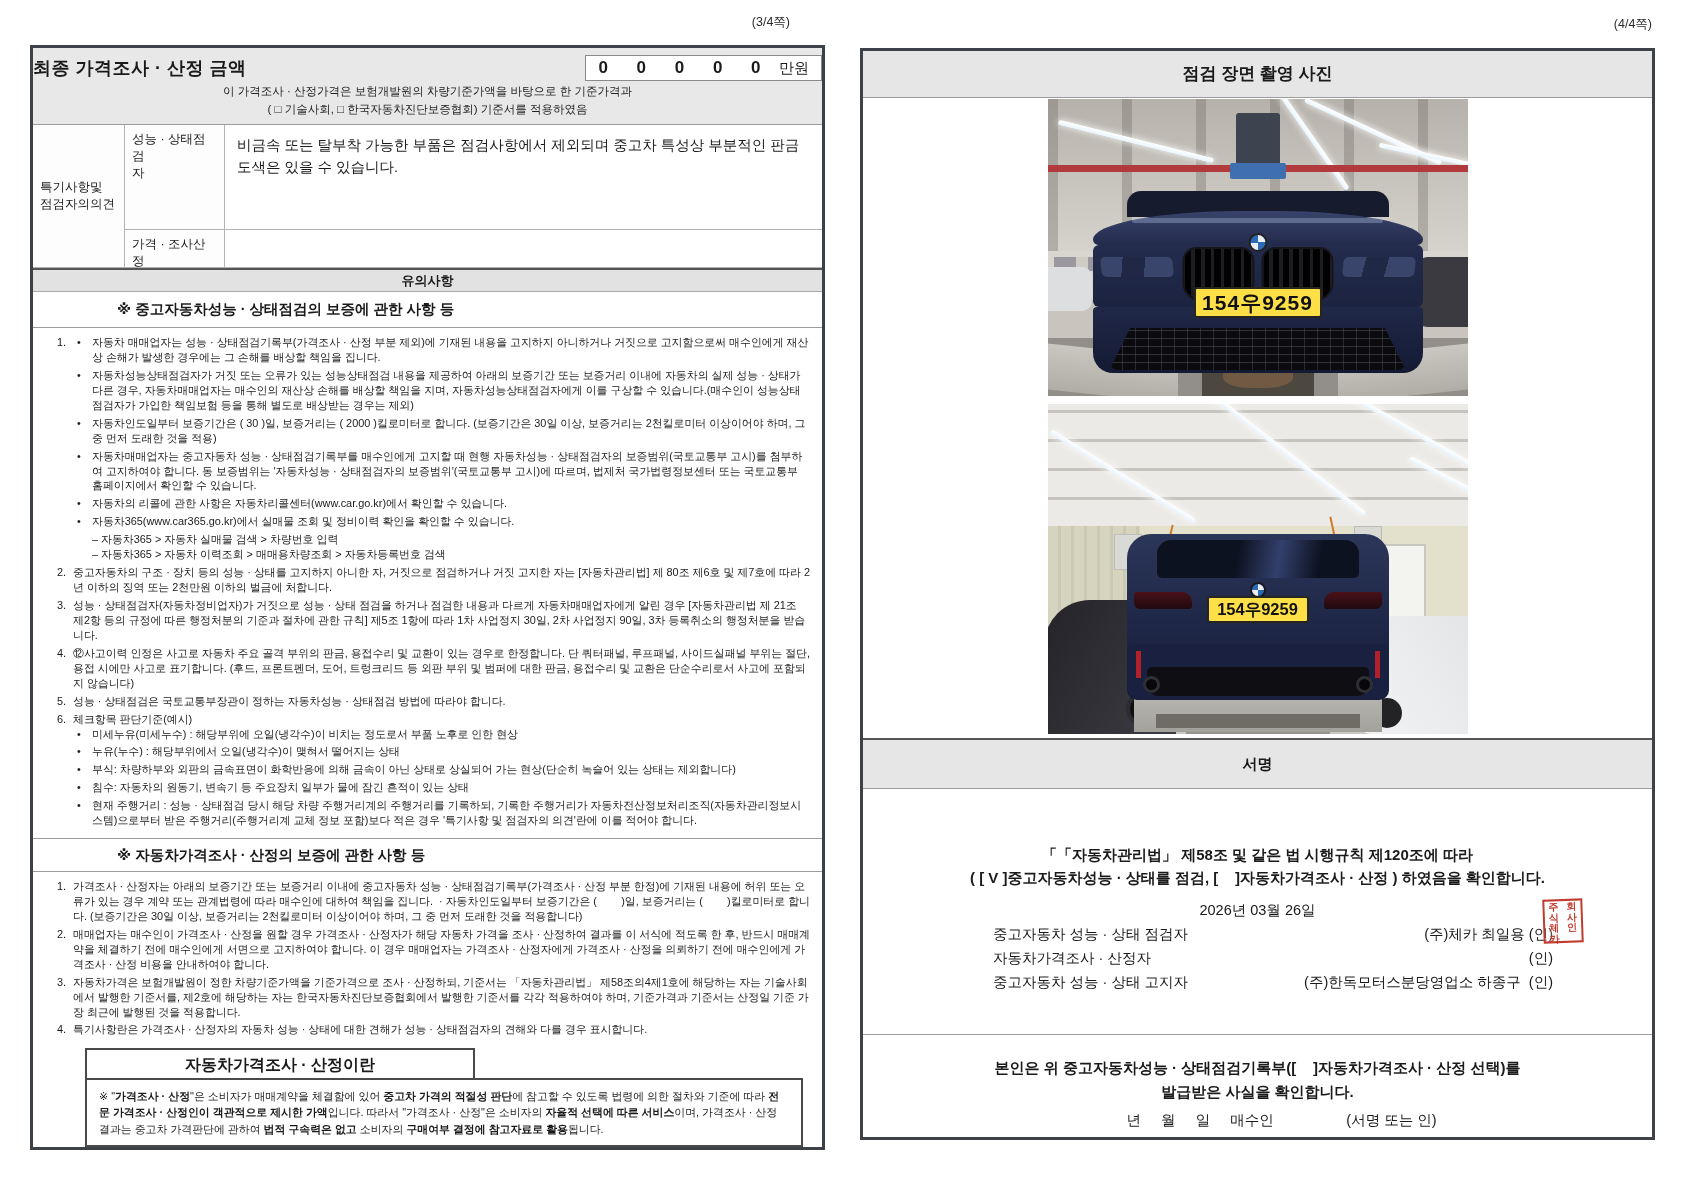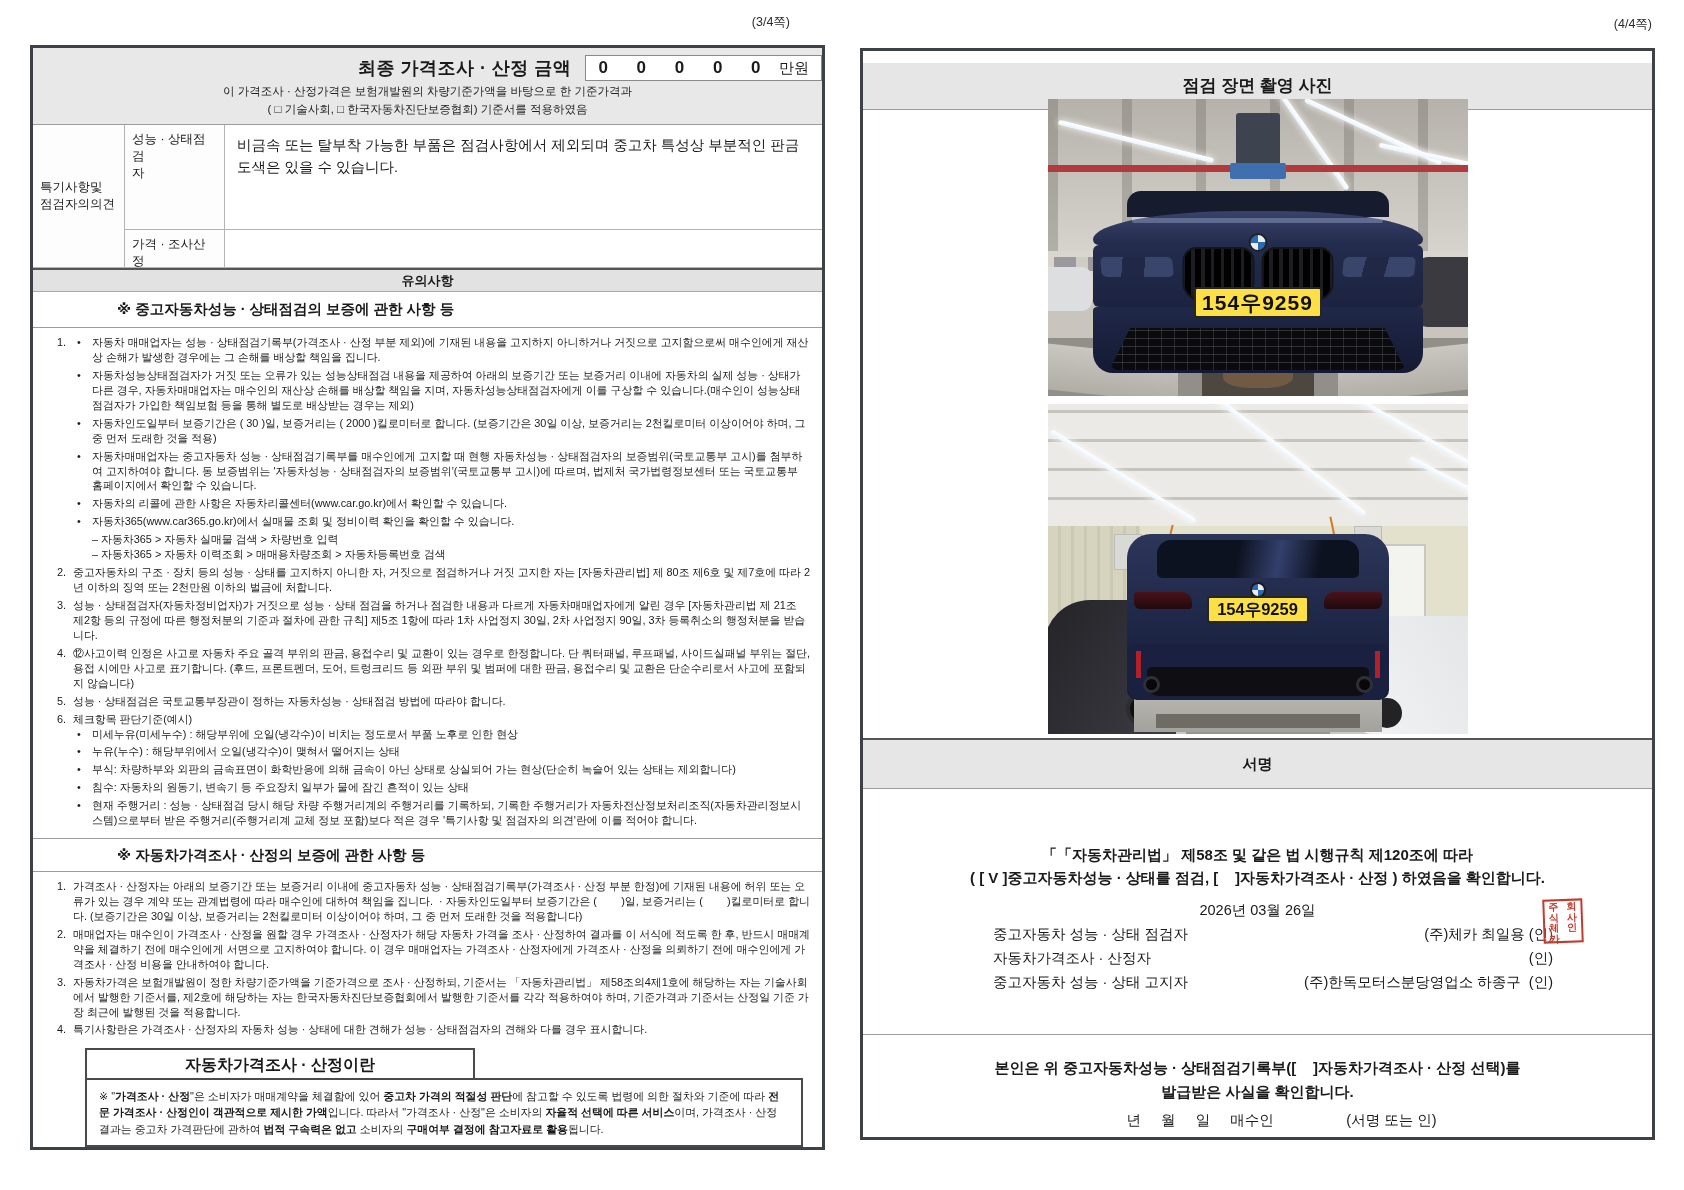--- a/index.html
+++ b/index.html
@@ -7,21 +7,21 @@
   .page-label{position:absolute;font-size:12.5px;color:#2b2b2b;}
   #lbl3{left:30px;top:14px;width:760px;text-align:right;}
   #lbl4{left:860px;top:16px;width:792px;text-align:right;}
   .page{position:absolute;background:#ffffff;border:3px solid #3d4249;box-sizing:border-box;}
   #p3{left:30px;top:45px;width:795px;height:1105px;}
   #p4{left:860px;top:48px;width:795px;height:1092px;}
   .txt{white-space:pre-wrap;}
 
   
   .pl-header{position:absolute;left:0;top:0;width:100%;height:77px;background:#e8e8e8;border-bottom:1px solid #9c9c9c;box-sizing:border-box;text-align:center;padding-top:5px;}
-  .ph-row1{display:flex;justify-content:flex-end;align-items:center;gap:14px;height:30px;}
+  .ph-row1{display:flex;justify-content:space-between;align-items:center;gap:14px;height:30px;}
   .ph-title{font-weight:bold;font-size:18px;letter-spacing:.5px;}
   .amt-box{display:inline-block;background:#fff;border:1px solid #8a8a8a;padding:2px 12px;font-size:16px;}
   .amt-digits{font-weight:bold;letter-spacing:12px;font-size:17px;}
   .amt-unit{font-size:15px;margin-left:2px;}
   .ph-sub{font-size:11.5px;line-height:1.55;color:#222;}
   .pl-table{position:absolute;left:0;top:77px;width:100%;height:143px;display:grid;grid-template-columns:92px 100px 1fr;grid-template-rows:105px 38px;box-sizing:border-box;}
   .pl-table>div{border-right:1px solid #b3b3b3;border-bottom:1px solid #b3b3b3;box-sizing:border-box;padding:6px 7px;background:#fdfdfd;}
   .tc1{grid-row:1/3;font-size:12.5px;display:flex;align-items:center;}
   .tc2a,.tc2b{font-size:12.5px;word-break:break-all;}
   .tc3a,.tc3b{border-right:none !important;background:#ffffff !important;font-size:14.5px;line-height:1.5;padding:10px 12px !important;}
@@ -36,21 +36,21 @@
   .li .num{width:16px;flex:0 0 16px;}
   .li .bd{flex:1;}
   .bu{display:flex;margin-bottom:3px;}
   .bu .dot{width:15px;flex:0 0 15px;text-align:left;padding-left:4px;}
   .sub{padding-left:19px;}
   .pl-infobox{position:absolute;left:52px;top:1000px;width:718px;}
   .ib-title{width:390px;height:32px;border:2px solid #4a4a4a;background:#fff;box-sizing:border-box;text-align:center;font-weight:bold;font-size:16px;line-height:29px;position:relative;z-index:2;}
   .ib-body{border:2px solid #4a4a4a;margin-top:-2px;padding:8px 12px;font-size:10.9px;line-height:1.5;background:#fff;}
 
   
-  .pr-header{position:absolute;left:0;top:0;width:100%;height:47px;background:#e6e6e6;border-bottom:1px solid #9c9c9c;box-sizing:border-box;text-align:center;font-weight:bold;font-size:17px;line-height:45px;margin-top:12px;}
+  .pr-header{position:absolute;left:0;top:0;width:100%;height:47px;background:#e6e6e6;border-bottom:1px solid #9c9c9c;box-sizing:border-box;text-align:center;font-weight:bold;font-size:17px;line-height:45px;}
   .sign-bar{position:absolute;left:0;top:687px;width:100%;height:51px;background:#e6e6e6;border-top:2px solid #555;border-bottom:1px solid #9c9c9c;box-sizing:border-box;text-align:center;font-weight:bold;font-size:15px;line-height:48px;}
   .legal1{position:absolute;left:0;top:795px;width:100%;text-align:center;font-size:15px;font-weight:600;}
   .legal2{position:absolute;left:0;top:818px;width:100%;text-align:center;font-size:15px;font-weight:600;}
   .sdate{position:absolute;left:0;top:850px;width:100%;text-align:center;font-size:14.5px;}
   .srow{position:absolute;left:130px;width:560px;display:flex;justify-content:space-between;font-size:14.5px;}
   .divider{position:absolute;left:0;top:983px;width:100%;border-top:1px solid #9c9c9c;}
   .confirm1{position:absolute;left:0;top:1008px;width:100%;text-align:center;font-size:15px;font-weight:600;}
   .confirm2{position:absolute;left:0;top:1032px;width:100%;text-align:center;font-size:15px;font-weight:600;}
   .buyer{position:absolute;left:0;top:1060px;width:100%;text-align:center;font-size:14.5px;padding-left:24px;}
   .seal{position:absolute;left:680px;top:848px;width:40px;height:44px;border:2.5px solid #c13b2e;color:#c13b2e;display:grid;grid-template-columns:1fr 1fr;box-sizing:border-box;font-size:10px;font-weight:bold;text-align:center;line-height:1.05;padding-top:1px;transform:rotate(-2deg);background:rgba(255,255,255,.2);}

